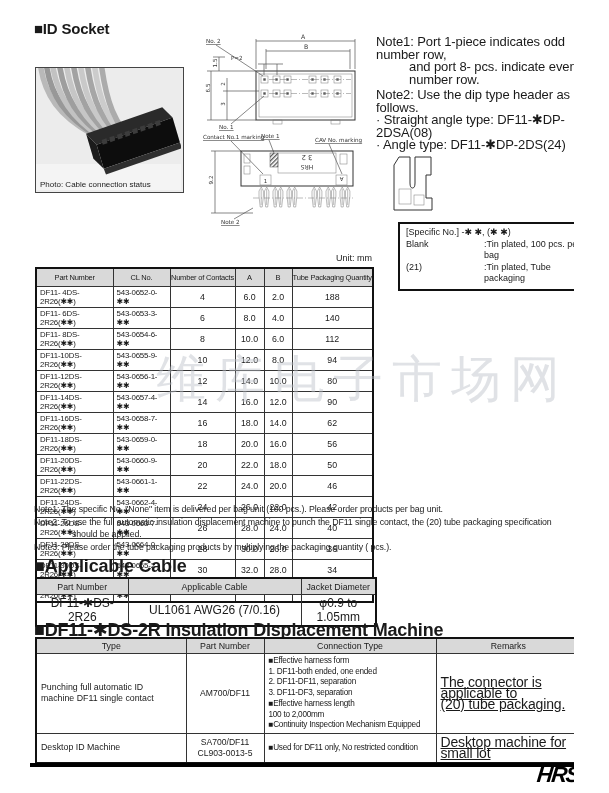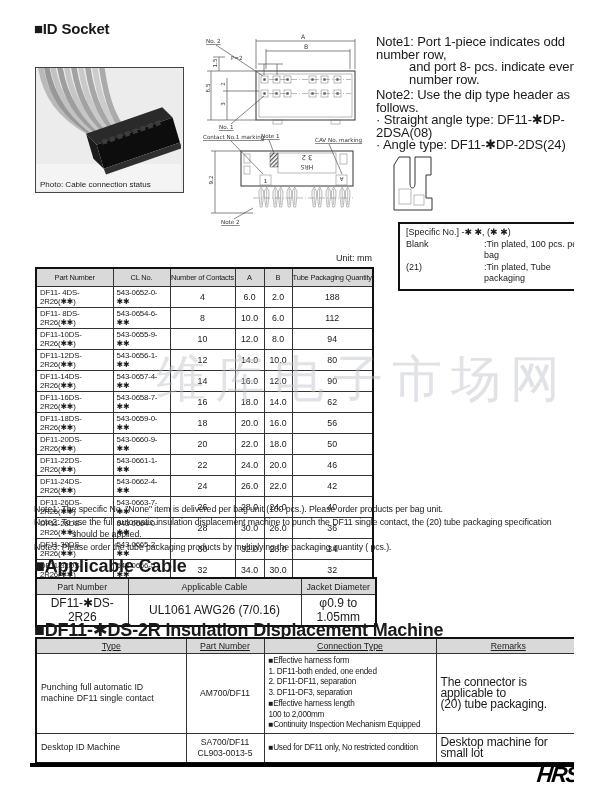--- a/index.html
+++ b/index.html
@@ -54,27 +54,27 @@
   .notes-bottom{position:absolute;left:34px;top:503px;width:562px;font-size:8.8px;line-height:12.6px;letter-spacing:-0.1px;}
   .notes-bottom .ind{padding-left:38px;}
 
   
   .cable-table{position:absolute;left:35px;top:577px;width:340px;table-layout:fixed;border:2px solid #111;}
   .cable-table th{background:#d9d9d9;border:1px solid #333;font-weight:normal;font-size:8.8px;height:13px;padding:1px 0;}
   .cable-table td{border:1px solid #333;text-align:center;font-size:12px;height:14px;padding:1px 0;}
 
   
   .machine-table{position:absolute;left:35px;top:637px;width:545px;table-layout:fixed;border:2px solid #111;}
-  .machine-table th{background:#d9d9d9;border:1px solid #333;font-weight:normal;font-size:8.8px;height:12px;padding:1px 0;text-decoration:underline;}
+  .machine-table th{background:#d9d9d9;border:1px solid #333;font-weight:normal;font-size:8.8px;height:12px;padding:1px 0;}
   .machine-table td{border:1px solid #333;font-size:8.8px;vertical-align:middle;padding:2px 4px;}
   .machine-table .cell-type{white-space:pre-line;line-height:11px;margin-left:45px;}
   .machine-table .cell-pn{text-align:center;white-space:pre-line;line-height:10.5px;font-size:8.6px;}
   .machine-table .cell-conn{white-space:pre-line;line-height:10.7px;vertical-align:top;
                             font-size:8.2px;letter-spacing:-0.25px;}
-  .machine-table .cell-rem{white-space:pre-line;line-height:11px;font-size:12px;letter-spacing:-0.15px;}
+  .machine-table .cell-rem{white-space:pre-line;line-height:11px;font-size:14px;letter-spacing:-0.15px;text-decoration:underline;}
   .machine-table .row1 td{height:74px;}
   .machine-table .row2 td{height:24px;}
   .machine-table .row2 .cell-conn{vertical-align:middle;}
 
   
   .footer-line{position:absolute;left:30px;top:763px;width:552px;height:4px;background:#000;}
   .hrs-logo{position:absolute;left:537px;top:762px;font-size:22px;font-weight:bold;font-style:italic;
             letter-spacing:-1.5px;color:#000;transform:skewX(-6deg);}
   .page-num{position:absolute;left:584px;top:772px;font-size:10px;color:#222;}
 </style>
@@ -300,20 +300,28 @@
         </tr>
       </thead>
     <tbody>
         <tr>
           <td class="c0">DF11- 4DS-2R26(✱✱)</td>
           <td class="c1">543-0652-0-✱✱</td>
           <td class="c2">4</td>
           <td class="c3">6.0</td>
           <td class="c4">2.0</td>
           <td class="c5">188</td>
+        </tr>
+        <tr>
+          <td class="c0">DF11- 6DS-2R26(✱✱)</td>
+          <td class="c1">543-0653-3-✱✱</td>
+          <td class="c2">6</td>
+          <td class="c3">8.0</td>
+          <td class="c4">4.0</td>
+          <td class="c5">140</td>
         </tr>
         <tr>
           <td class="c0">DF11- 8DS-2R26(✱✱)</td>
           <td class="c1">543-0654-6-✱✱</td>
           <td class="c2">8</td>
           <td class="c3">10.0</td>
           <td class="c4">6.0</td>
           <td class="c5">112</td>
         </tr>
         <tr>

